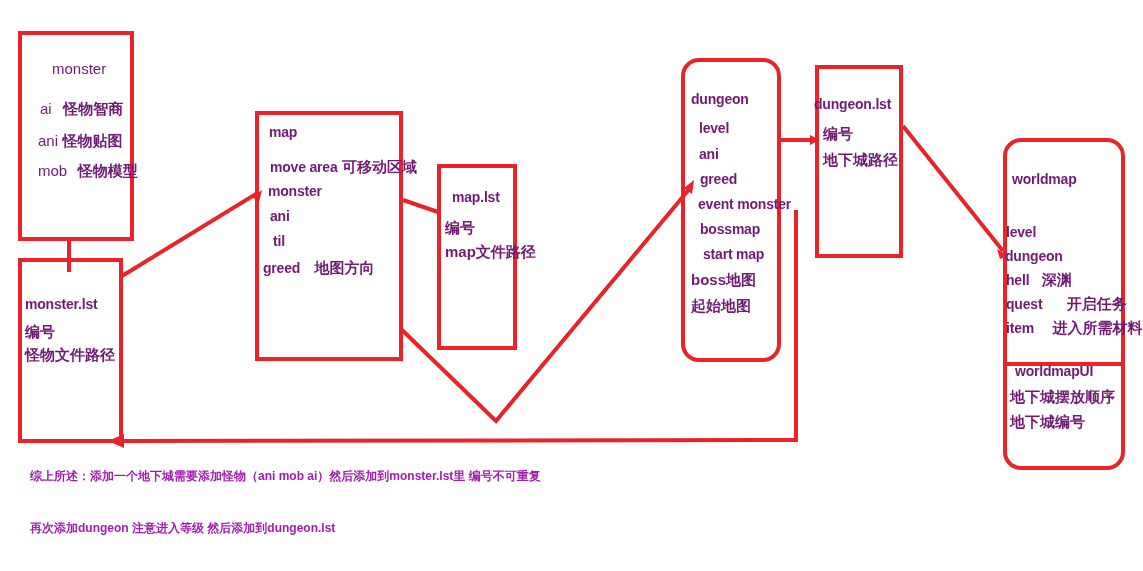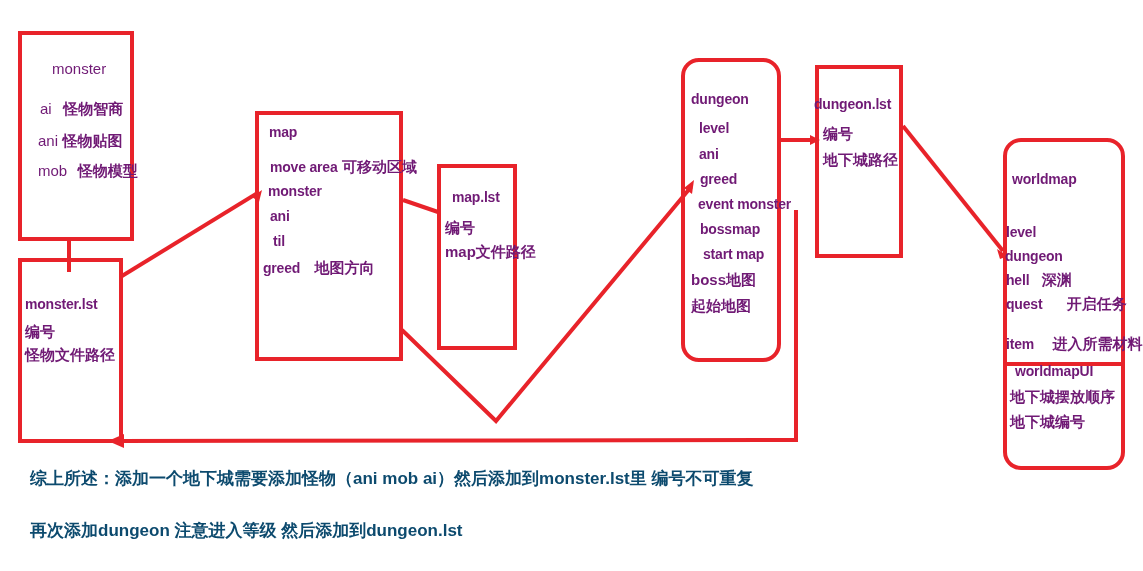--- a/index.html
+++ b/index.html
@@ -36,23 +36,23 @@
   .en-thin {
     font-weight: normal;
     font-size: 15px;
   }
   .cn {
     font-weight: bold;
     font-size: 15px;
   }
   .foot {
     position: absolute;
-    color: #0c4a6e;
+    color: #a21caf;
     font-weight: bold;
-    font-size: 17px;
+    font-size: 12px;
     white-space: nowrap;
     line-height: 1;
   }
   svg.lines {
     position: absolute;
     left: 0; top: 0;
     width: 1143px;
     height: 571px;
     pointer-events: none;
   }
@@ -158,21 +158,21 @@
   <div class="lbl en" style="left:1006px; top:225px;">level</div>
   <div class="lbl en" style="left:1005px; top:249px;">dungeon</div>
   <div class="lbl" style="left:1006px; top:272px;">
     <span class="en">hell</span>
     <span class="cn" style="margin-left:8px;">深渊</span>
   </div>
   <div class="lbl" style="left:1006px; top:296px;">
     <span class="en">quest</span>
     <span class="cn" style="margin-left:20px;">开启任务</span>
   </div>
-  <div class="lbl" style="left:1006px; top:336px;">
+  <div class="lbl" style="left:1006px; top:320px;">
     <span class="en">item</span>
     <span class="cn" style="margin-left:14px;">进入所需材料</span>
   </div>
   <div class="lbl en" style="left:1015px; top:364px;">worldmapUI</div>
   <div class="lbl cn" style="left:1010px; top:389px;">地下城摆放顺序</div>
   <div class="lbl cn" style="left:1010px; top:414px;">地下城编号</div>
 
   <div class="foot" style="left:30px; top:470px;">综上所述：添加一个地下城需要添加怪物（ani mob ai）然后添加到monster.lst里 编号不可重复</div>
   <div class="foot" style="left:30px; top:522px;">再次添加dungeon 注意进入等级 然后添加到dungeon.lst</div>
 

